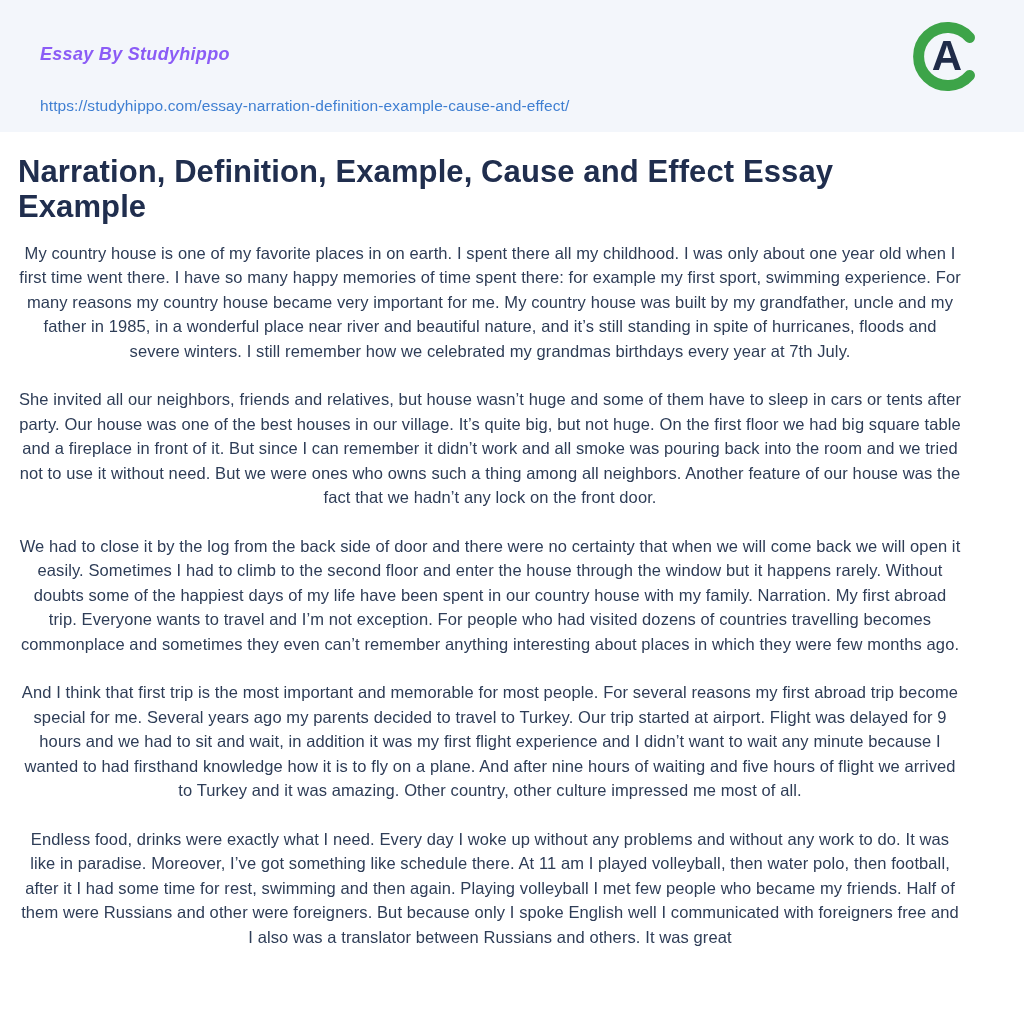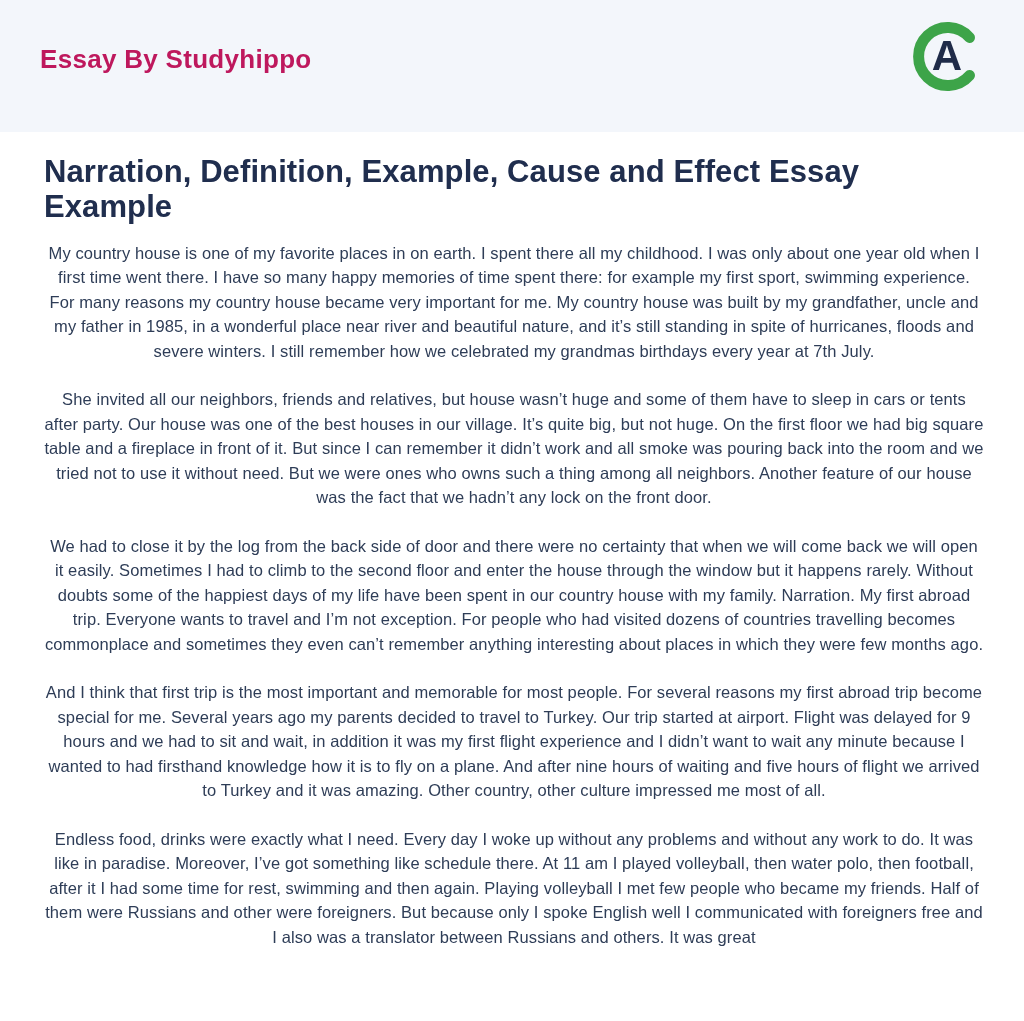--- a/index.html
+++ b/index.html
@@ -11,42 +11,43 @@
     font-family: "Liberation Sans", sans-serif;
     color: #2e3d57;
   }
   .site-header {
     position: relative;
     height: 132px;
     background: #f3f6fb;
     padding: 44px 40px 0 40px;
   }
   .site-title {
-    color: #be185d;
-    font-size: 26px;
+    color: #8b5cf6;
+    font-size: 18px;
     font-weight: bold;
     letter-spacing: 0.3px;
+    font-style: italic;
   }
   .source-url {
     display: inline-block;
     margin-top: 14px;
     color: #3f7fd2;
     font-size: 15.5px;
     text-decoration: none;
     letter-spacing: 0.1px;
   }
   .logo {
     position: absolute;
     top: 18px;
     right: 38px;
     width: 76px;
     height: 76px;
   }
   .content {
-    padding: 22px 40px 0 44px;
+    padding: 22px 40px 0 18px;
   }
   .essay-title {
     color: #202e4e;
     font-size: 31px;
     line-height: 1.14;
     font-weight: bold;
     max-width: 910px;
     margin-bottom: 16px;
     letter-spacing: 0.1px;
   }
@@ -59,20 +60,21 @@
     letter-spacing: 0.1px;
     text-align: center;
   }
 </style>
 </head>
 <body>
 
 <header class="site-header">
   <div class="site-title">Essay By Studyhippo</div>
   <br>
+  <a class="source-url" href="#">https://studyhippo.com/essay-narration-definition-example-cause-and-effect/</a>
   <div class="logo">
     <svg viewBox="0 0 76 76" width="76" height="76">
       <path d="M 59.5 19.5 A 29 29 0 1 0 59.5 57.5" fill="none" stroke="#3da449" stroke-width="11" stroke-linecap="round"></path>
       <text x="37" y="52" text-anchor="middle" font-family="Liberation Sans, sans-serif" font-size="42" font-weight="bold" fill="#1f2b49">A</text>
     </svg>
   </div>
 </header>
 
 <main class="content">
   <h1 class="essay-title">Narration, Definition, Example, Cause and Effect Essay Example</h1>

